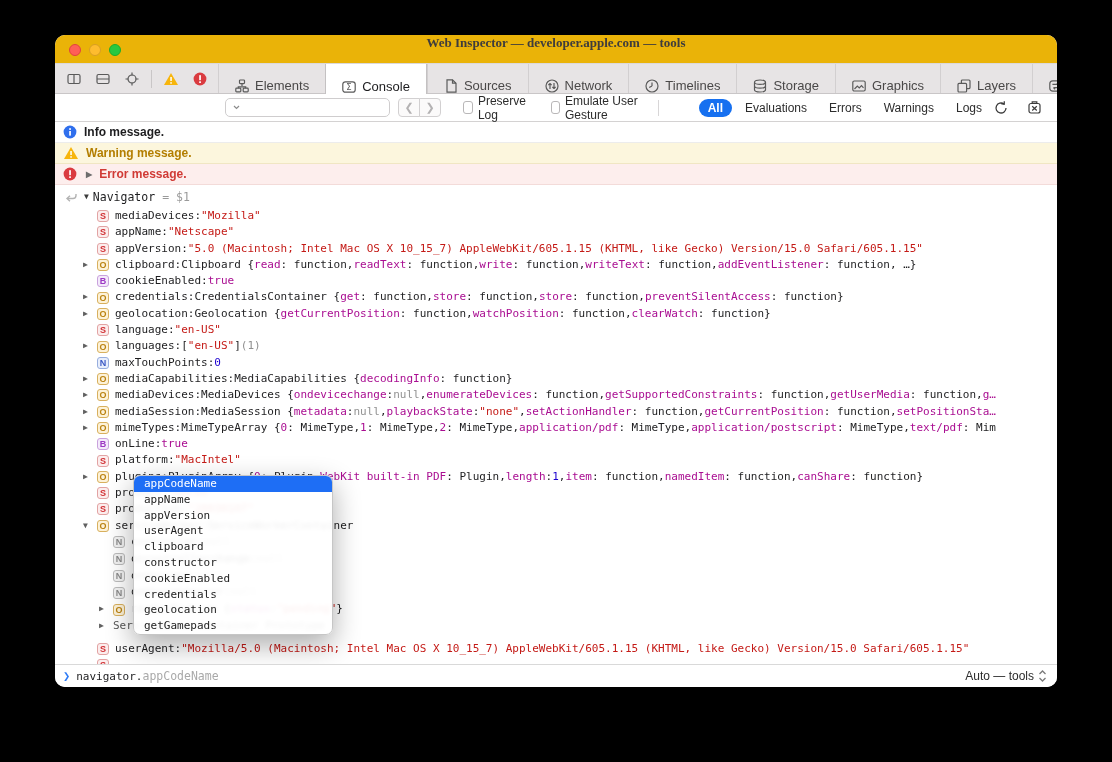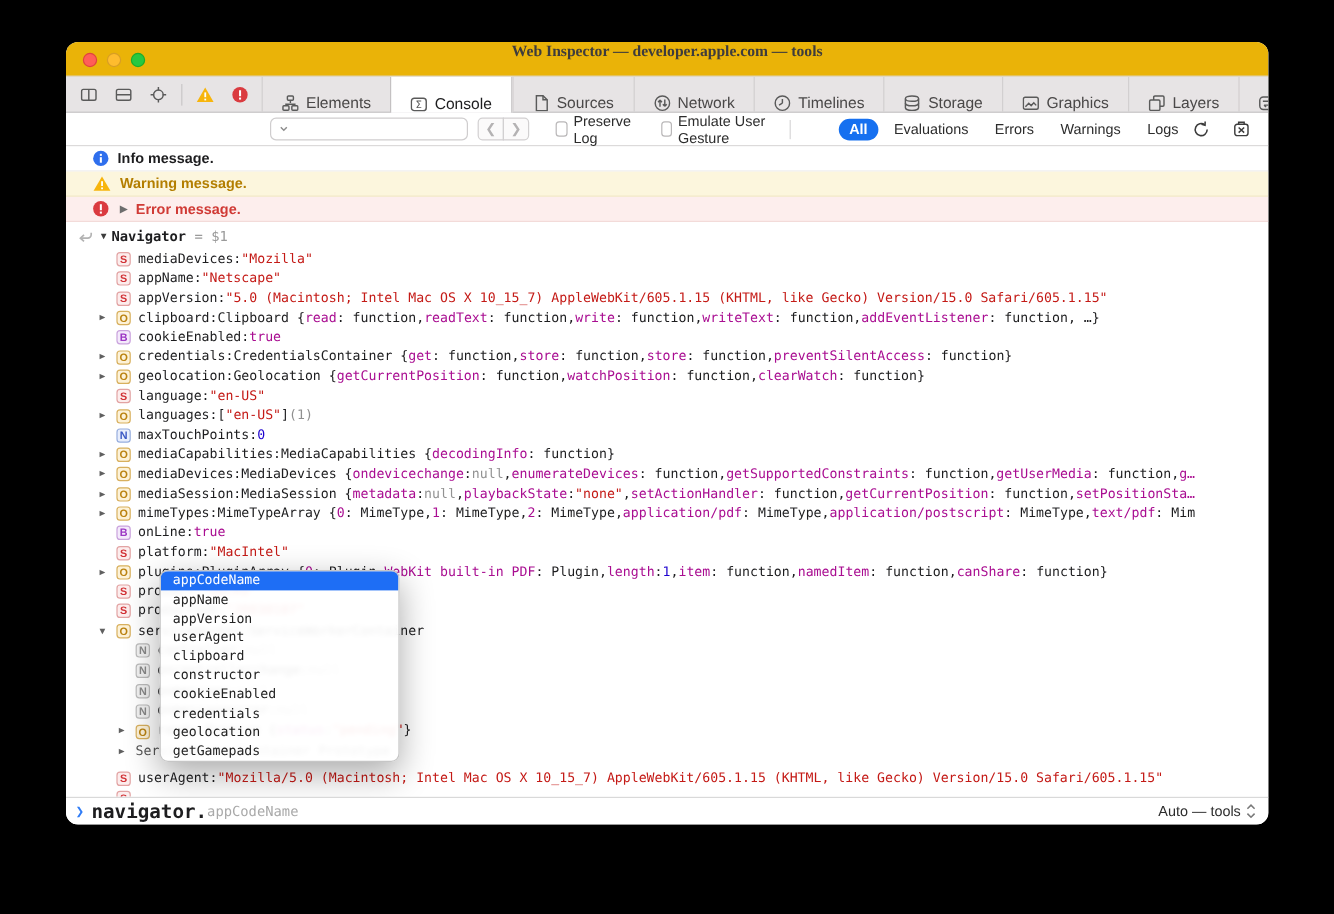--- a/index.html
+++ b/index.html
@@ -47,31 +47,31 @@
   .chk { display:flex; align-items:center; gap:5px; margin-left:22px; }
   .chk .box { width:13px; height:13px; border:1px solid #b9b7b8; border-radius:3px; background:#fff; }
   .scopebar { display:flex; gap:4px; margin-left:32px; }
   .scope { padding:2px 9px; border-radius:9px; color:#2c2c2c; }
   .scope.selected { background:#1670f0; color:#fff; font-weight:bold; }
   .fdiv { width:1px; height:16px; background:#d8d6d7; margin:0 8px; }
   .filter-right { margin-left:auto; display:flex; align-items:center; gap:13px; padding-right:13px; }
 
   
   .console { position:relative; height:542px; background:#fff; overflow:hidden; }
-  .msg { display:flex; align-items:center; gap:7px; height:21px; padding-left:22px;
+  .msg { display:flex; align-items:center; gap:7px; height:21px; padding-left:8px;
          font-size:12px; font-weight:600; border-bottom:1px solid #ececec; }
   .msg.info { color:#1d1d1f; }
   .msg.warning { background:#fcf6dd; color:#b37e00; border-bottom:1px solid #f0e6c3; }
   .msg.error { background:#fdeeed; color:#d03a35; border-bottom:1px solid #f3dbd9; }
   .msg .dis { font-size:8px; color:#6d6d6d; margin-left:2px; }
 
   .result-row { display:flex; align-items:center; height:23px; padding-left:8px;
                 font-family:"DejaVu Sans Mono", monospace; font-size:11.5px; }
   .result-row .tri { font-size:8px; color:#3c3c3c; margin:0 4px 0 6px; }
-  .result-name { font-weight:bold; color:#1d1d1f; }
+  .result-name { font-weight:normal; color:#1d1d1f; }
   .result-eq { color:#9a9a9a; margin-left:7px; }
 
   .tree { font-family:"DejaVu Sans Mono", monospace; font-size:11px; color:#1d1d1f; }
   .t-row { height:16.3px; line-height:16.3px; white-space:nowrap; overflow:hidden;
            padding-left:28px; display:flex; align-items:center; }
   .t-row.d1 { padding-left:44px; height:16.8px; line-height:16.8px; }
   .t-row.gap-top { margin-top:6px; }
   .arrowcol { display:inline-block; width:14px; font-size:8px; color:#606060; flex:0 0 14px; }
   .badge { display:inline-block; width:12px; height:12px; line-height:11px; text-align:center;
            border-radius:3px; font-size:9px; font-weight:bold; margin-right:6px; flex:0 0 12px;
@@ -93,21 +93,21 @@
               box-shadow:0 10px 28px rgba(0,0,0,.33); overflow:hidden; z-index:5;
               font-family:"DejaVu Sans Mono", monospace; font-size:11px; }
   .dd-item { height:15.8px; line-height:15.8px; padding-left:10px; color:#222; }
   .dd-item.selected { background:#1e6ef5; color:#fff; }
 
   
   .promptbar { height:23px; border-top:1px solid #d9d9d9; display:flex; align-items:center;
                padding:0 10px 0 8px; background:#fff; position:relative; z-index:6; }
   .caret { color:#2f7cf6; font-weight:bold; font-size:12px; margin-right:6px;
            font-family:"DejaVu Sans Mono", monospace; }
-  .typed { font-family:"DejaVu Sans Mono", monospace; font-size:16px; font-weight:bold; color:#1d1d1f; }
+  .typed { font-family:"DejaVu Sans Mono", monospace; font-size:11px; font-weight:normal; color:#1d1d1f; }
   .hint  { font-family:"DejaVu Sans Mono", monospace; font-size:11.5px; color:#a9a9a9; }
   .mode { margin-left:auto; display:flex; align-items:center; gap:4px; font-size:12px; color:#2c2c2c; }
 </style>
 </head>
 <body>
 
 <div class="window">
 
   <div class="titlebar">
     <div class="traffic">

